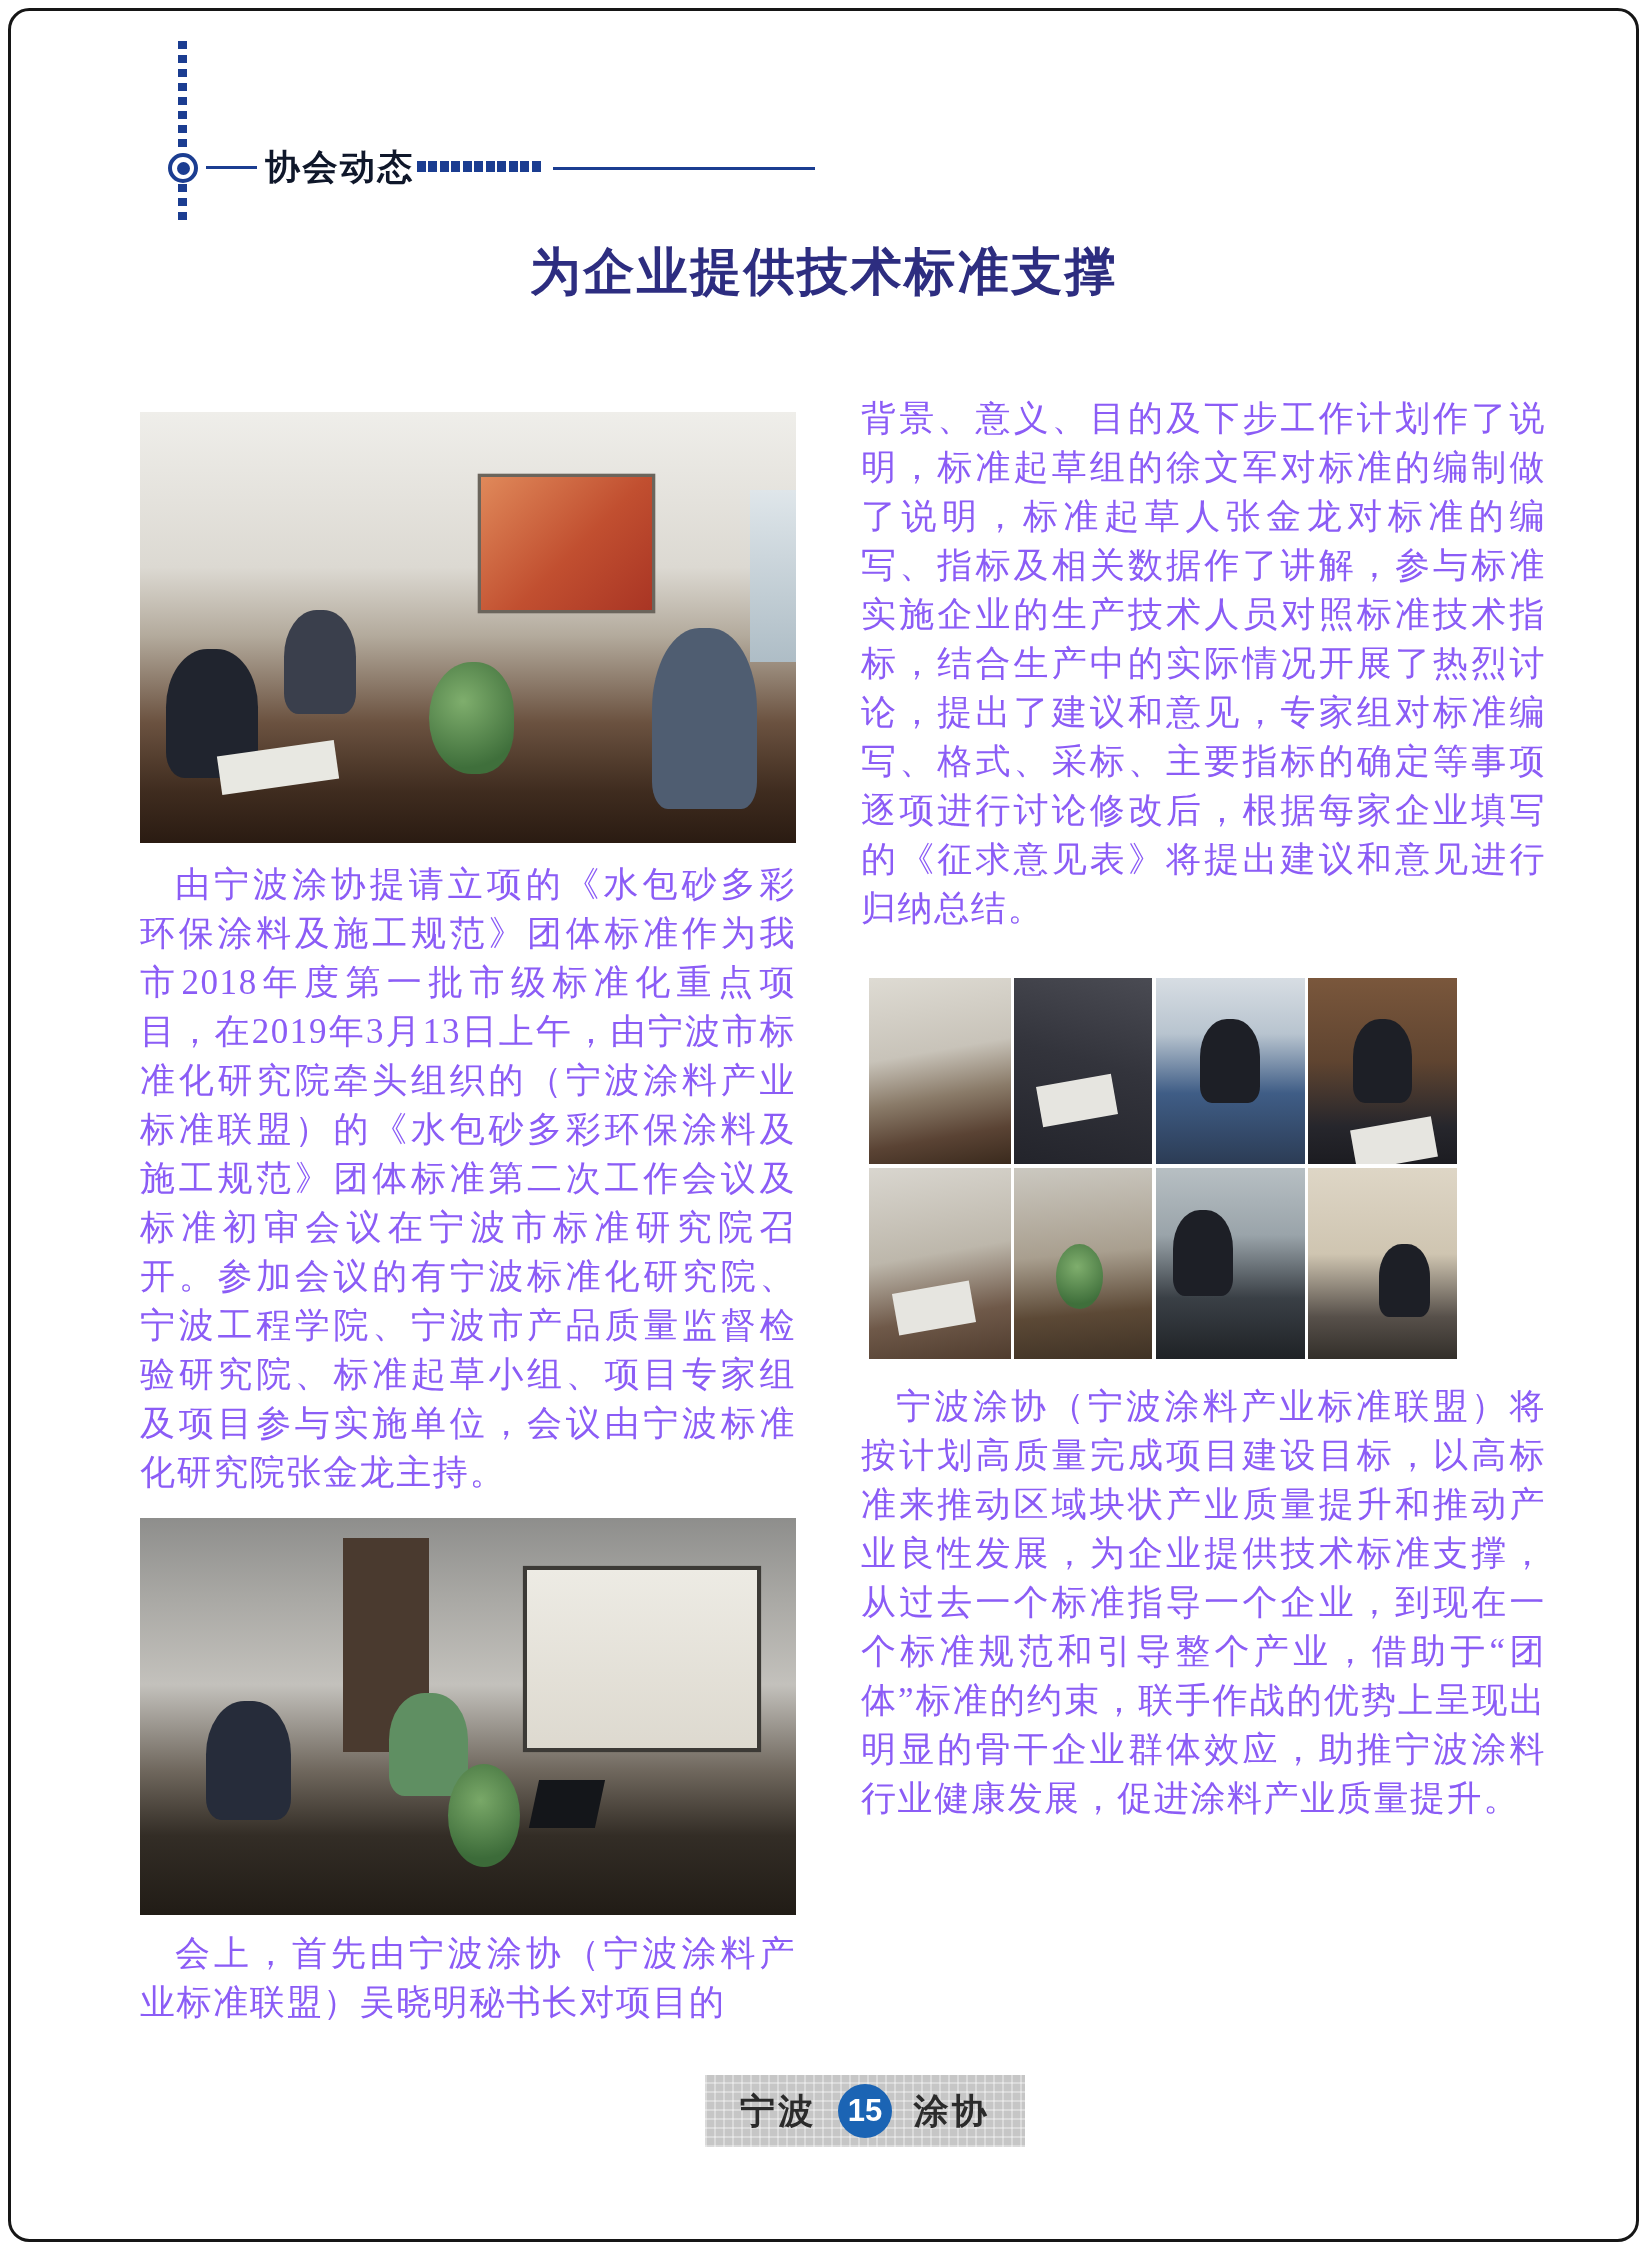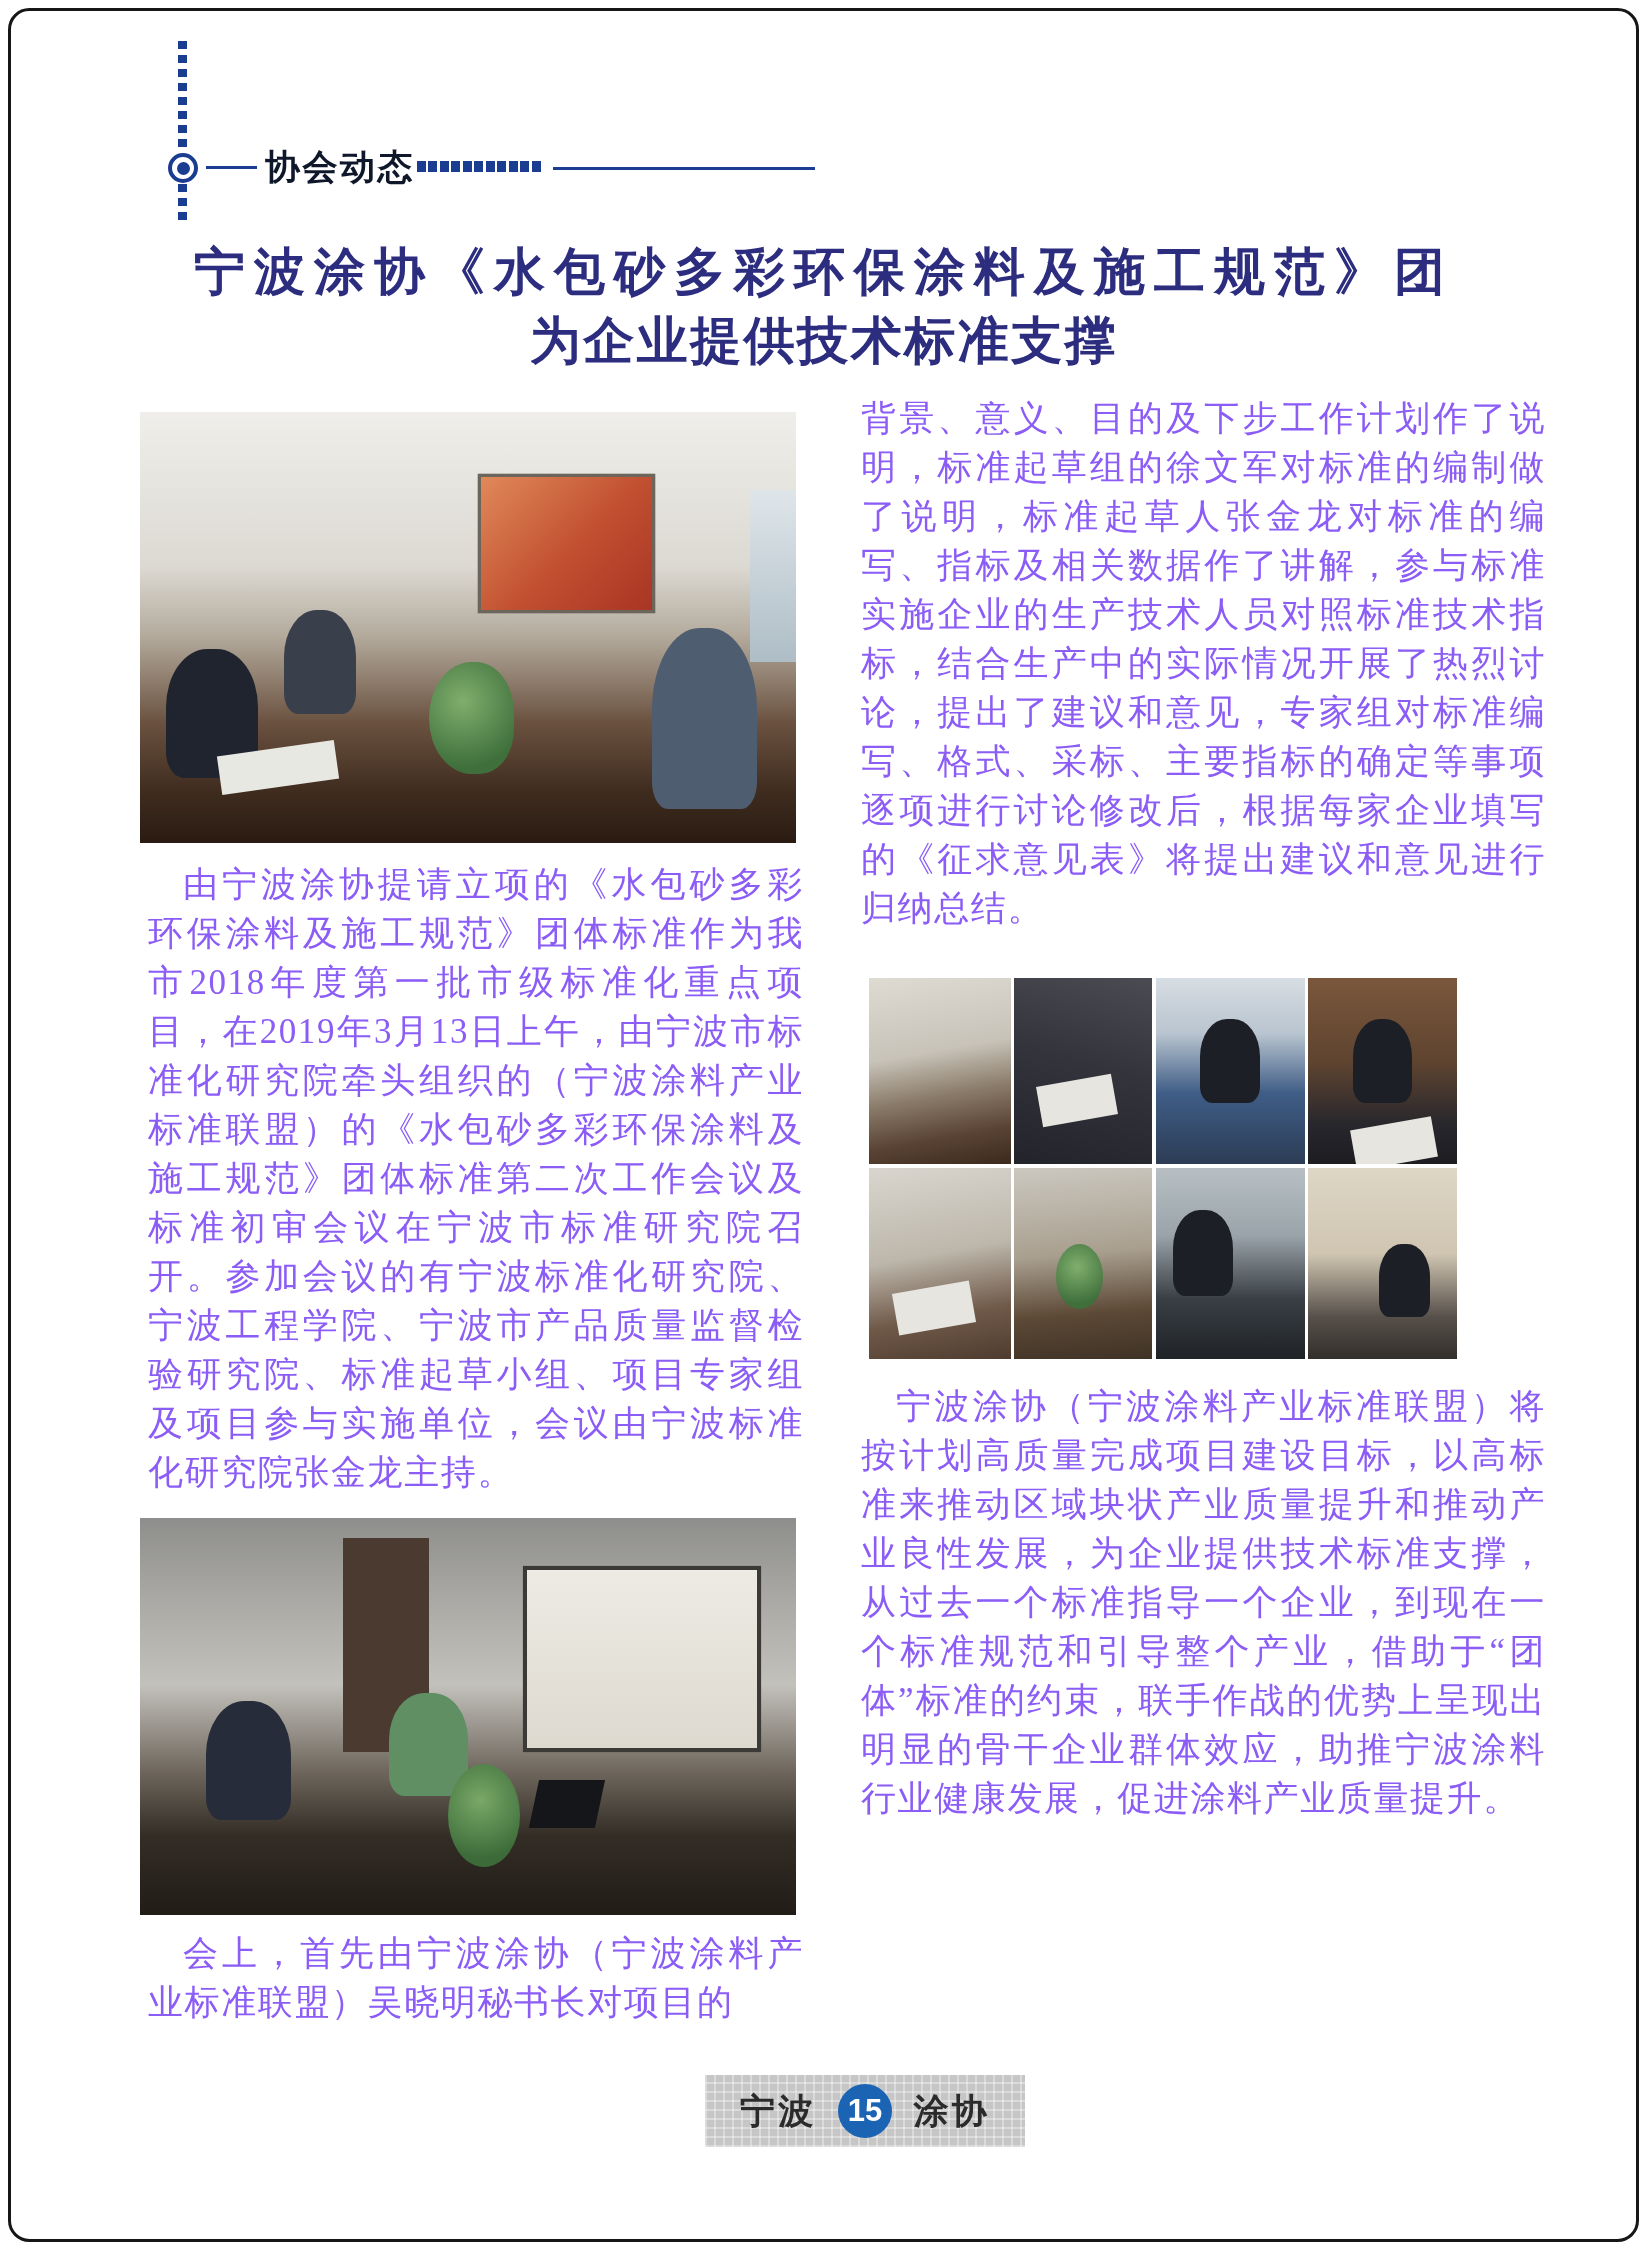--- a/index.html
+++ b/index.html
@@ -36,21 +36,21 @@
     font-family:"Liberation Sans","DejaVu Sans",sans-serif;font-weight:bold;color:#2d2d80;
     text-align:center;font-size:51px;line-height:69px;
   }
   .title .t1{display:block;letter-spacing:9px;white-space:nowrap;}
   .title .t2{display:block;letter-spacing:2.5px;}
   
   .para{
     font-size:35px;line-height:49px;letter-spacing:1.6px;text-align:justify;color:#8b5cf6;
   }
   .indent{text-indent:1em;}
-  .lcol{left:148px;width:656px;}
+  .lcol{left:140px;width:656px;}
   .rcol{left:861px;width:685px;}
   .l-para1{top:860px;}
   .l-para2{top:1929px;}
   .r-para1{top:394px;}
   .r-para2{top:1382px;}
   
   .photo{position:absolute;overflow:hidden;background:#9a9a94;}
   .photo .ov{position:absolute;}
   .photo1{left:140px;top:412px;width:656px;height:431px;
     background:linear-gradient(180deg,#efeeea 0%,#dcd9d2 36%,#b3aa9c 52%,#6b5240 72%,#3f2c1f 88%,#2a1b12 100%);}
@@ -110,21 +110,20 @@
   <div class="abs bullet">
       <div class="dot"></div>
     </div>
   <div class="abs vdash bottom"></div>
   <div class="abs hline-short"></div>
   <div class="abs section-label">协会动态</div>
   <div class="abs sq-row"></div>
   <div class="abs hline-long"></div>
 
   <h1 class="abs title">
-    <span class="t1">宁波涂协《水包砂多彩环保涂料及施工规范》团</span>
     <span class="t2">为企业提供技术标准支撑</span>
   </h1>
 
   <div class="photo photo1">
     <div class="ov p1-screen"></div>
     <div class="ov p1-window"></div>
     <div class="ov p1-person1"></div>
     <div class="ov p1-person2"></div>
     <div class="ov p1-person3"></div>
     <div class="ov p1-plant"></div>

